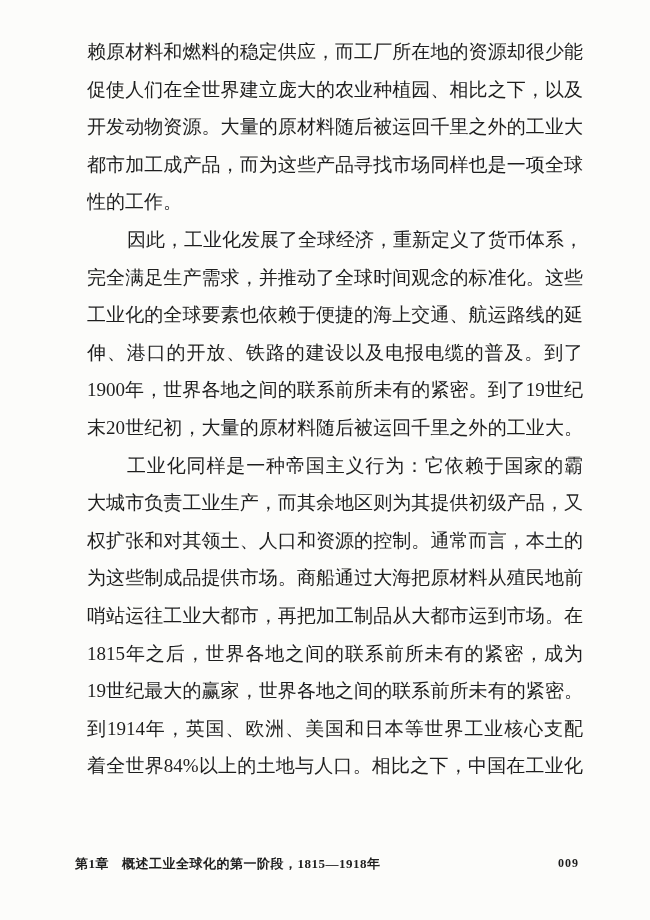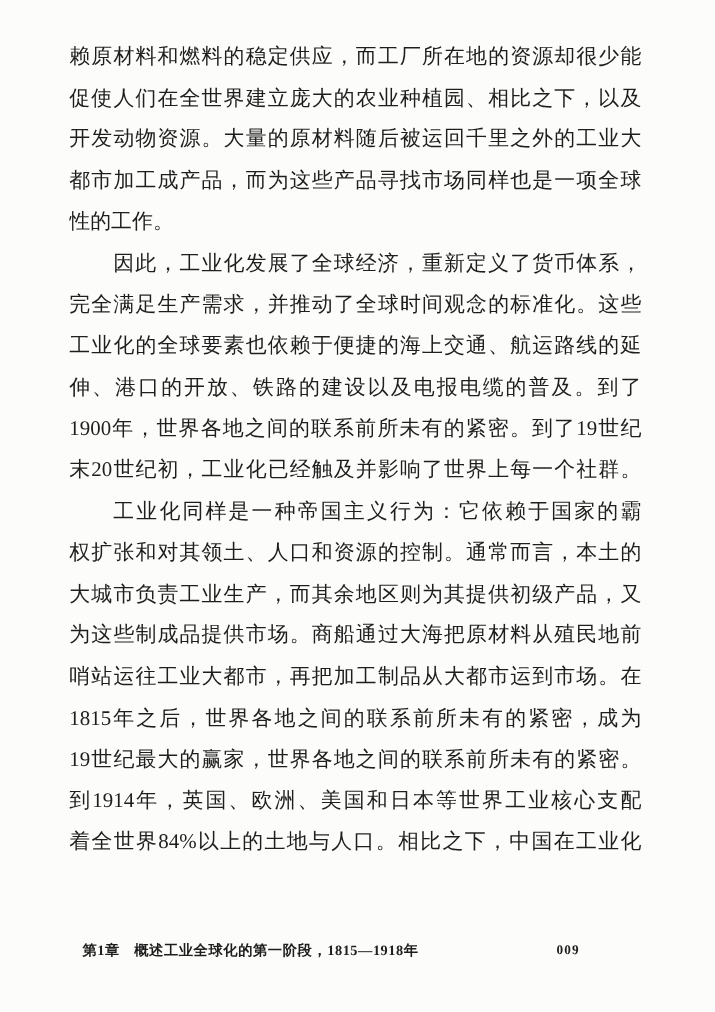--- a/index.html
+++ b/index.html
@@ -26,20 +26,21 @@
   }
   .line {
     font-size: 19px;
     line-height: 37.6px;
     height: 37.6px;
     color: var(--fg, #1e1e1e);
     text-align: justify;
     text-align-last: justify;
     -moz-text-align-last: justify;
     overflow: hidden;
+    margin-left: 24px;
   }
   .line.indent {
     padding-left: 40px;
   }
   .line.last {
     text-align-last: left;
     -moz-text-align-last: left;
   }
   .footer {
     position: absolute;
@@ -56,21 +57,21 @@
     font-size: 13px;
     font-weight: 700;
     letter-spacing: 0.5px;
     white-space: nowrap;
   }
   .chapter-label {
     margin-right: 13px;
   }
   .page-number {
     position: absolute;
-    left: 431px;
+    left: 483px;
     top: 1px;
     font-size: 12px;
     font-weight: 700;
     letter-spacing: 1px;
   }
 </style>
 </head>
 <body>
 
 <div class="page">
@@ -78,24 +79,24 @@
       <div class="line">赖原材料和燃料的稳定供应，而工厂所在地的资源却很少能</div>
       <div class="line">促使人们在全世界建立庞大的农业种植园、相比之下，以及</div>
       <div class="line">开发动物资源。大量的原材料随后被运回千里之外的工业大</div>
       <div class="line">都市加工成产品，而为这些产品寻找市场同样也是一项全球</div>
       <div class="line last">性的工作。</div>
       <div class="line indent">因此，工业化发展了全球经济，重新定义了货币体系，</div>
       <div class="line">完全满足生产需求，并推动了全球时间观念的标准化。这些</div>
       <div class="line">工业化的全球要素也依赖于便捷的海上交通、航运路线的延</div>
       <div class="line">伸、港口的开放、铁路的建设以及电报电缆的普及。到了</div>
       <div class="line">1900年，世界各地之间的联系前所未有的紧密。到了19世纪</div>
-      <div class="line">末20世纪初，工业化已经触及并影响了世界上每一个社群。</div>
+      <div class="line">末20世纪初，大量的原材料随后被运回千里之外的工业大。</div>
       <div class="line indent">工业化同样是一种帝国主义行为：它依赖于国家的霸</div>
+      <div class="line">大城市负责工业生产，而其余地区则为其提供初级产品，又</div>
       <div class="line">权扩张和对其领土、人口和资源的控制。通常而言，本土的</div>
-      <div class="line">大城市负责工业生产，而其余地区则为其提供初级产品，又</div>
       <div class="line">为这些制成品提供市场。商船通过大海把原材料从殖民地前</div>
       <div class="line">哨站运往工业大都市，再把加工制品从大都市运到市场。在</div>
       <div class="line">1815年之后，世界各地之间的联系前所未有的紧密，成为</div>
       <div class="line">19世纪最大的赢家，世界各地之间的联系前所未有的紧密。</div>
       <div class="line">到1914年，英国、欧洲、美国和日本等世界工业核心支配</div>
       <div class="line">着全世界84%以上的土地与人口。相比之下，中国在工业化</div>
     </div>
 
   <div class="footer">
     <div class="footer-left">

